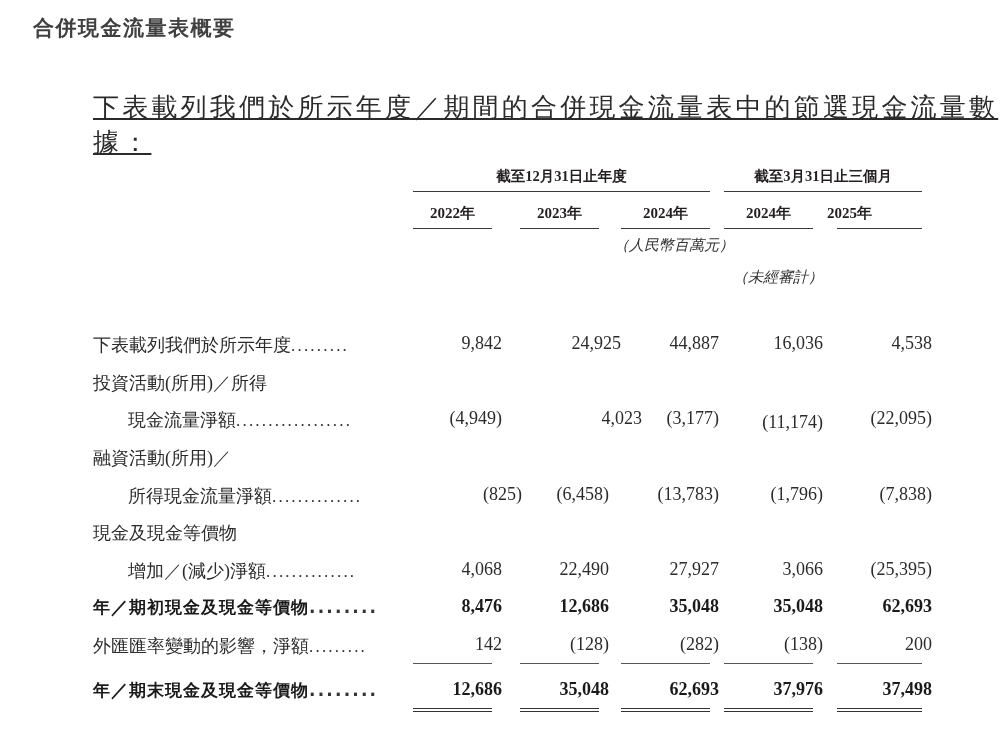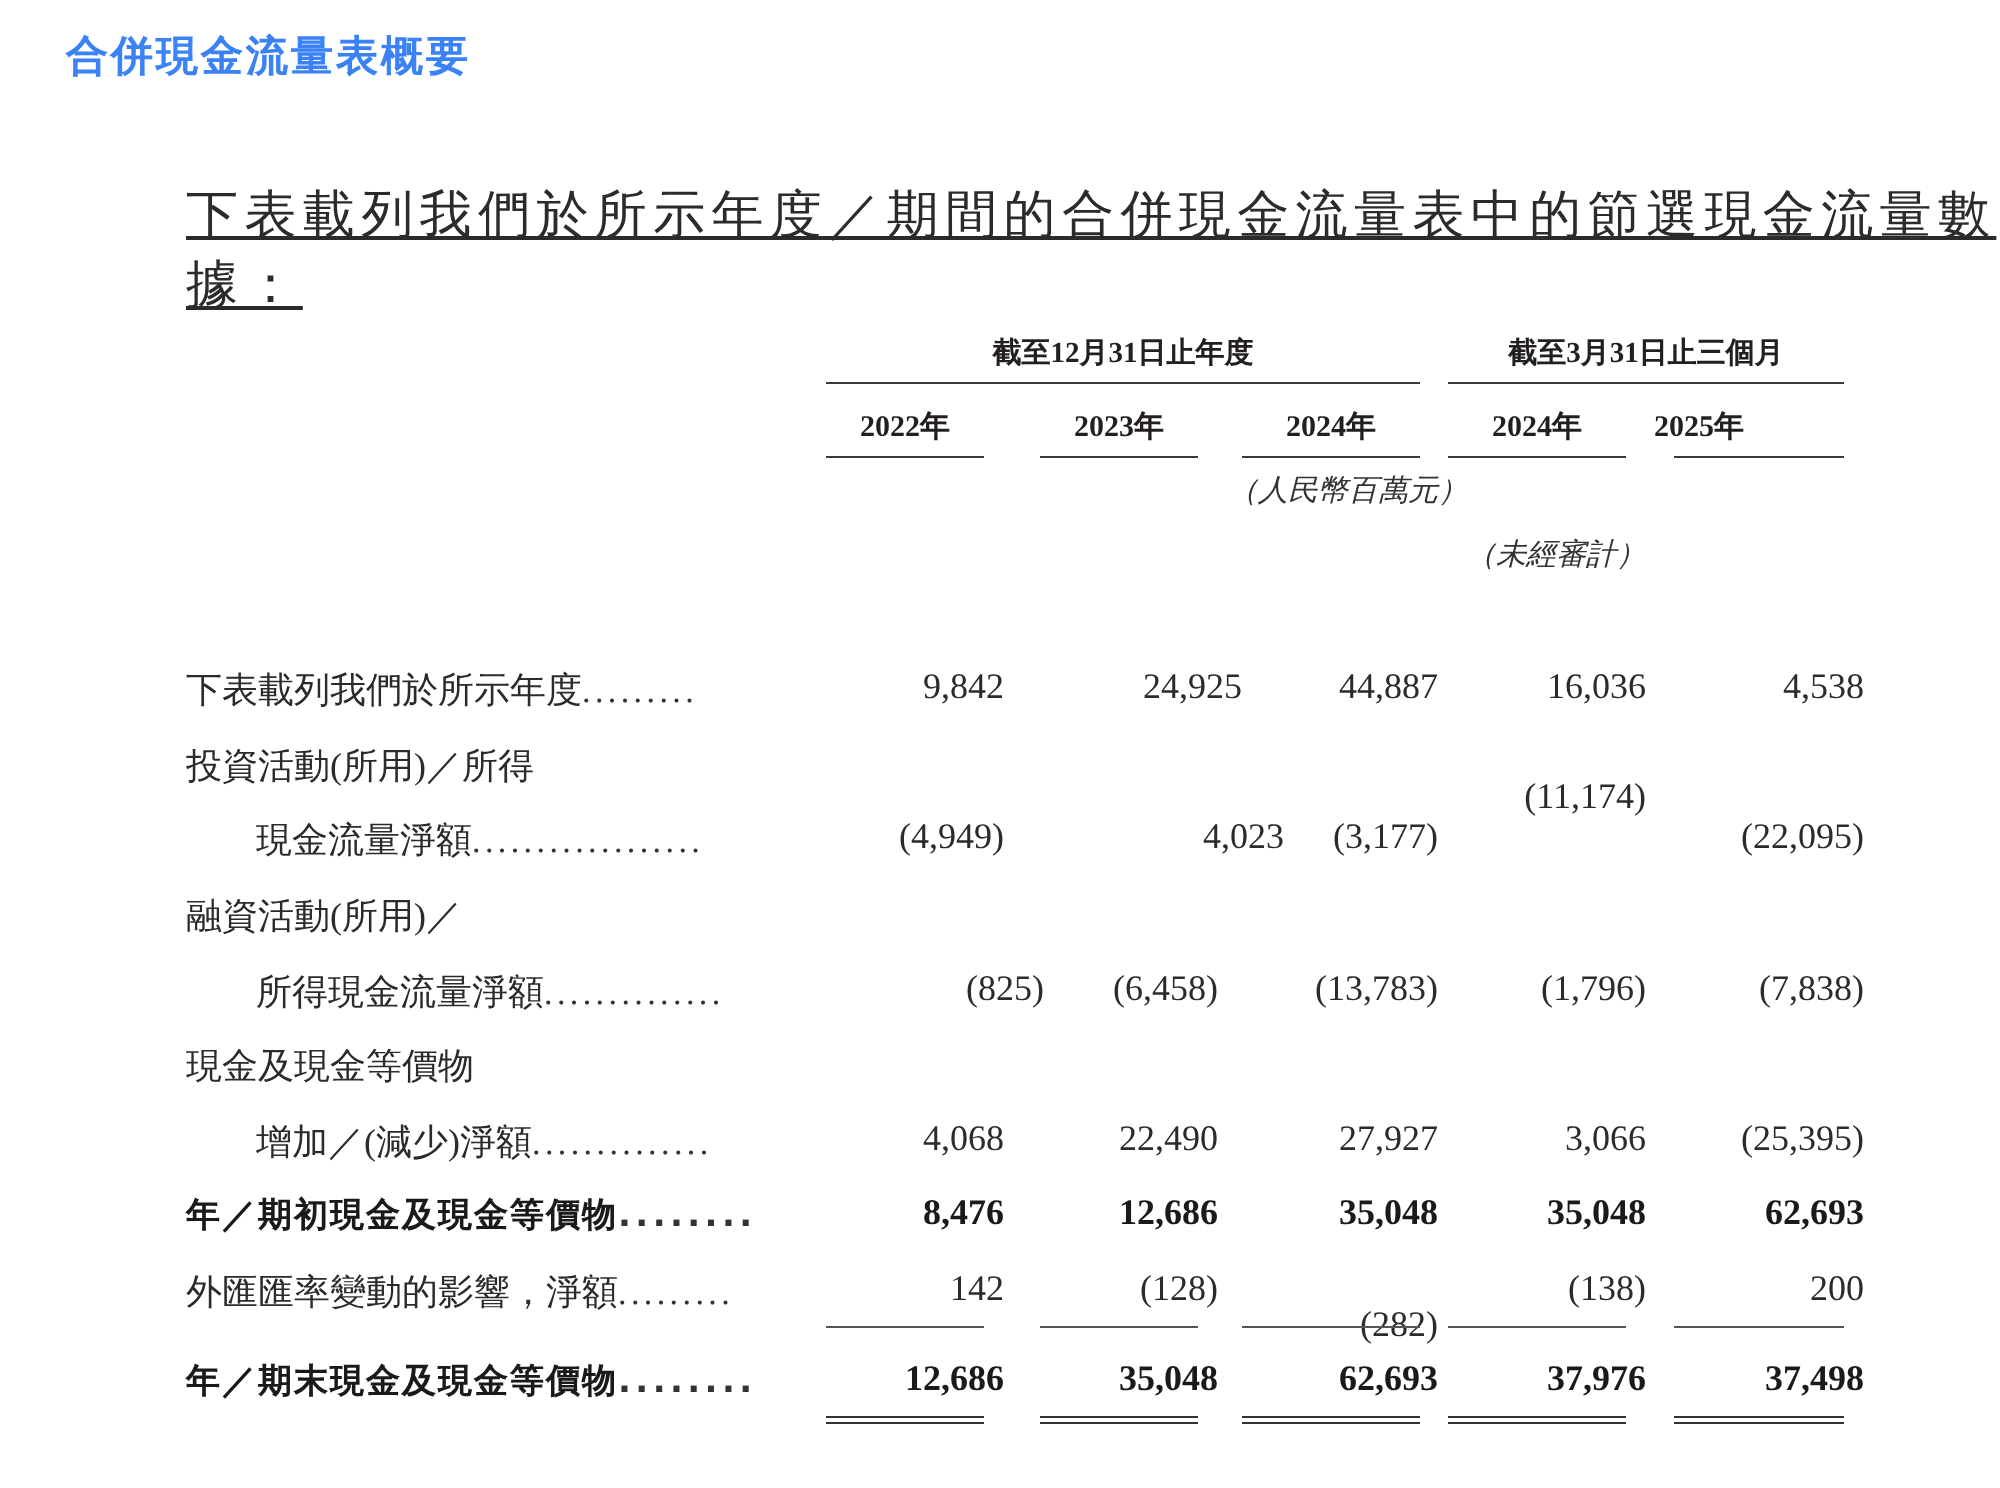--- a/index.html
+++ b/index.html
@@ -1,20 +1,20 @@
 <!DOCTYPE html>
 <html><head>
 <meta charset="utf-8">
 <style>
   html, body { margin:0; padding:0; background:#ffffff; }
   body { width:1000px; height:744px; position:relative; overflow:hidden;
          font-family: "Liberation Serif", "DejaVu Serif", serif; color:#231f20; }
   .abs { position:absolute; }
   .title { left:33px; top:14px; font-family:"DejaVu Sans", "Liberation Sans", sans-serif;
-           font-size:21px; font-weight:bold; letter-spacing:1.5px; color:#3b82f6; }
+           font-size:21px; font-weight:bold; letter-spacing:1.5px; color:#404040; }
   .intro { left:93px; top:90px; font-size:26px; letter-spacing:3.2px; color:#2b2b2b;text-decoration:underline; }
   .grp { top:167px; font-size:14.5px; font-weight:bold; text-align:center; color:#231f20; }
   .grpline { height:1.3px; background:#3a3a3a; top:191px; }
   .yr { top:204px; font-size:15px; font-weight:bold; text-align:center; }
   .yrline { height:1.3px; background:#3a3a3a; top:228px; }
   .note { font-size:15px; font-style:italic; color:#333; }
   .label { left:93px; font-size:18px; white-space:pre; color:#2b2b2b; }
   .label.ind { left:110px;margin-left:18px; }
   .label.b { font-family:"DejaVu Sans", sans-serif; font-weight:bold; font-size:17px; color:#1a1a1a; letter-spacing:1px; }
   .dots { font-size:17px; letter-spacing:2.2px; color:#333; }
@@ -53,21 +53,21 @@
     <div class="abs val" style="top: 333px; left: 392px; width: 110px;">9,842</div>
     <div class="abs val" style="top: 333px; left: 511px; width: 110px;">24,925</div>
     <div class="abs val" style="top: 333px; left: 609px; width: 110px;">44,887</div>
     <div class="abs val" style="top: 333px; left: 713px; width: 110px;">16,036</div>
     <div class="abs val" style="top: 333px; left: 822px; width: 110px;">4,538</div>
     <div class="abs label" style="top: 371px;"><span>投資活動(所用)／所得</span></div>
     <div class="abs label ind" style="top: 408px;"><span>現金流量淨額</span><span class="dots">..................</span></div>
     <div class="abs val" style="top: 408px; left: 392px; width: 110px;">(4,949)</div>
     <div class="abs val" style="top: 408px; left: 499px; width: 110px; padding-left: 33px;">4,023</div>
     <div class="abs val" style="top: 408px; left: 609px; width: 110px;">(3,177)</div>
-    <div class="abs val" style="top: 388px; left: 713px; width: 110px;">(11,174)</div>
+    <div class="abs val" style="top: 412px; left: 713px; width: 110px;">(11,174)</div>
     <div class="abs val" style="top: 408px; left: 822px; width: 110px;">(22,095)</div>
     <div class="abs label" style="top: 446px;"><span>融資活動(所用)／</span></div>
     <div class="abs label ind" style="top: 484px;"><span>所得現金流量淨額</span><span class="dots">..............</span></div>
     <div class="abs val" style="top: 484px; left: 412px; width: 110px;">(825)</div>
     <div class="abs val" style="top: 484px; left: 499px; width: 110px;">(6,458)</div>
     <div class="abs val" style="top: 484px; left: 609px; width: 110px;">(13,783)</div>
     <div class="abs val" style="top: 484px; left: 713px; width: 110px;">(1,796)</div>
     <div class="abs val" style="top: 484px; left: 822px; width: 110px;">(7,838)</div>
     <div class="abs label" style="top: 521px;"><span>現金及現金等價物</span></div>
     <div class="abs label ind" style="top: 559px;"><span>增加／(減少)淨額</span><span class="dots">..............</span></div>
@@ -78,21 +78,21 @@
     <div class="abs val" style="top: 559px; left: 822px; width: 110px;">(25,395)</div>
     <div class="abs label b" style="top: 596px;"><span>年／期初現金及現金等價物</span><span class="dots">........</span></div>
     <div class="abs val b" style="top: 596px; left: 392px; width: 110px;">8,476</div>
     <div class="abs val b" style="top: 596px; left: 499px; width: 110px;">12,686</div>
     <div class="abs val b" style="top: 596px; left: 609px; width: 110px;">35,048</div>
     <div class="abs val b" style="top: 596px; left: 713px; width: 110px;">35,048</div>
     <div class="abs val b" style="top: 596px; left: 822px; width: 110px;">62,693</div>
     <div class="abs label" style="top: 634px;"><span>外匯匯率變動的影響，淨額</span><span class="dots">.........</span></div>
     <div class="abs val" style="top: 634px; left: 392px; width: 110px;">142</div>
     <div class="abs val" style="top: 634px; left: 499px; width: 110px;">(128)</div>
-    <div class="abs val" style="top: 634px; left: 609px; width: 110px; margin-top: 18px;">(282)</div>
+    <div class="abs val" style="top: 634px; left: 609px; width: 110px;">(282)</div>
     <div class="abs val" style="top: 634px; left: 713px; width: 110px;">(138)</div>
     <div class="abs val" style="top: 634px; left: 822px; width: 110px;">200</div>
     <div class="abs label b" style="top: 679px;"><span>年／期末現金及現金等價物</span><span class="dots">........</span></div>
     <div class="abs val b" style="top: 679px; left: 392px; width: 110px;">12,686</div>
     <div class="abs val b" style="top: 679px; left: 499px; width: 110px;">35,048</div>
     <div class="abs val b" style="top: 679px; left: 609px; width: 110px;">62,693</div>
     <div class="abs val b" style="top: 679px; left: 713px; width: 110px;">37,976</div>
     <div class="abs val b" style="top: 679px; left: 822px; width: 110px;">37,498</div>
     <div class="abs uline" style="left: 413px; width: 79px; top: 663px;"></div>
     <div class="abs dline" style="left: 413px; width: 79px; top: 708px;"></div>

